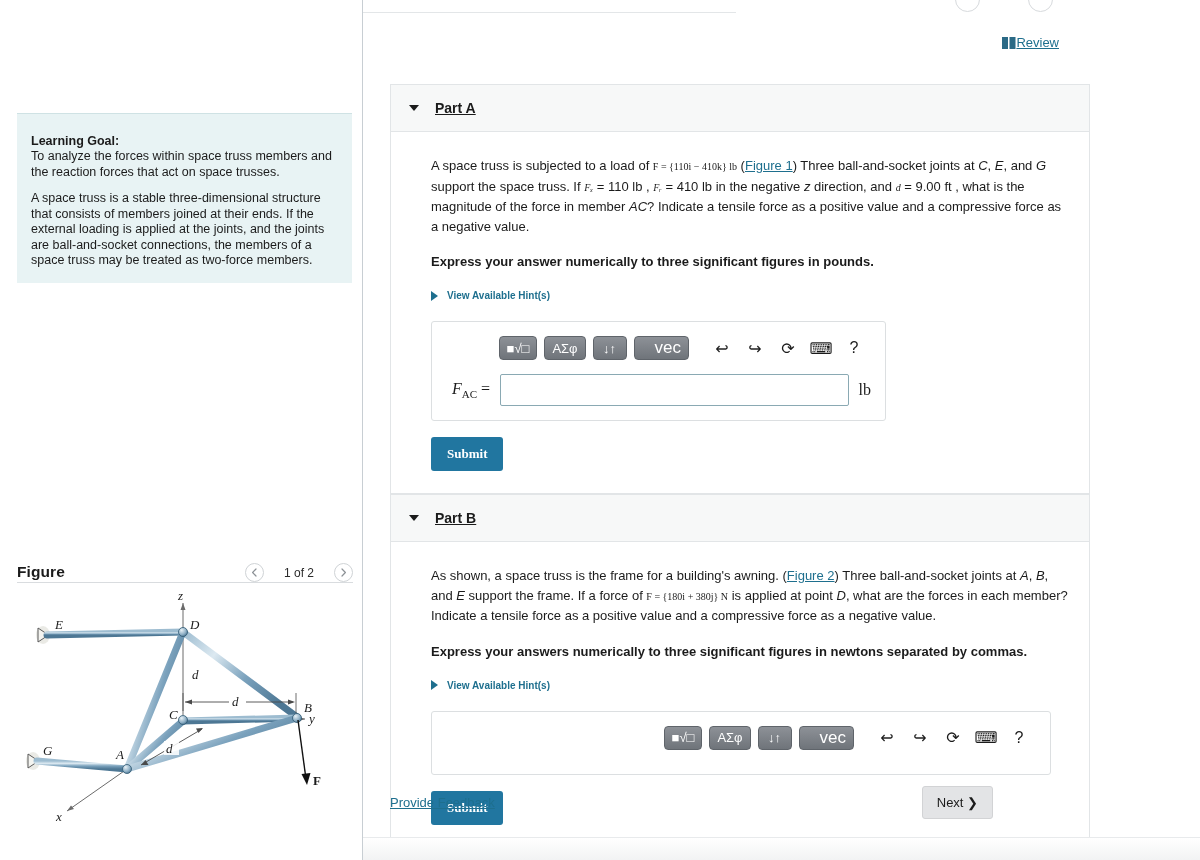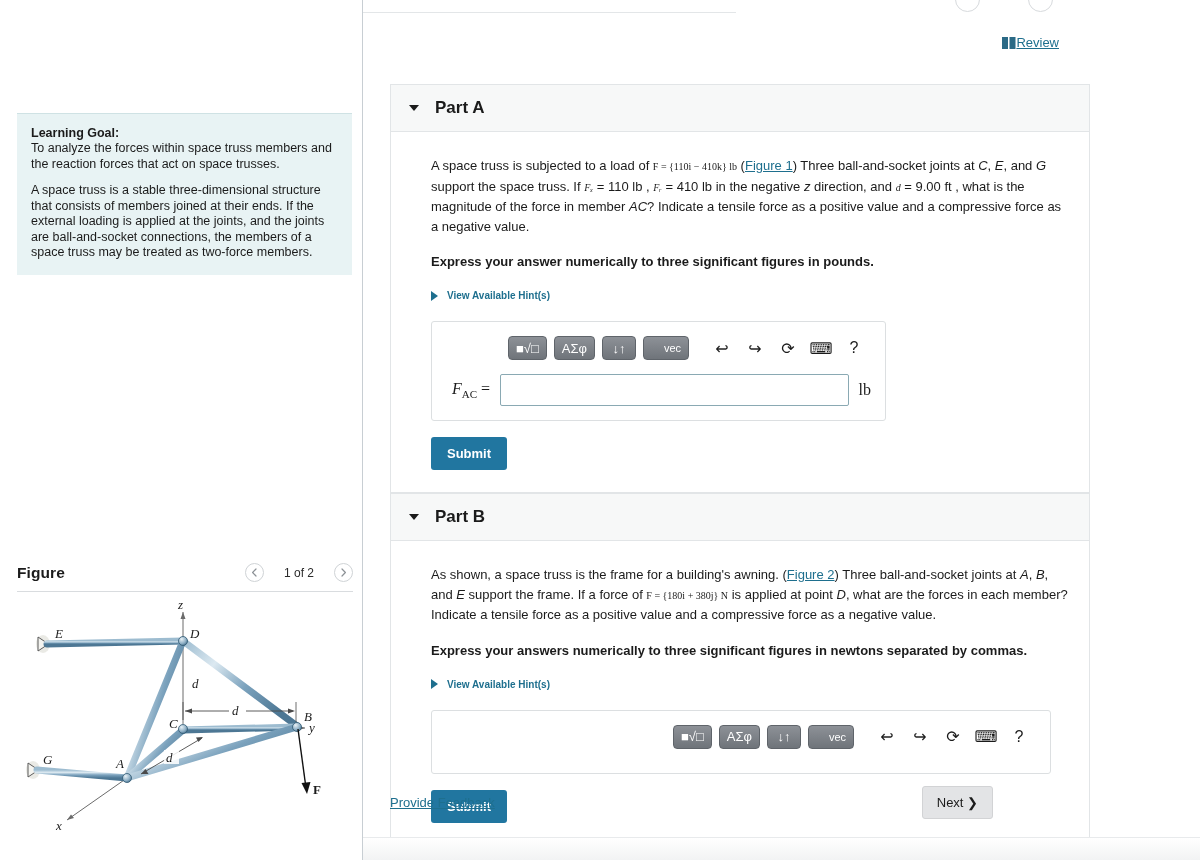--- a/index.html
+++ b/index.html
@@ -32,21 +32,21 @@
     box-sizing: border-box;
   }
   .learning-goal {
     position: absolute;
     left: 17px;
     top: 113px;
     width: 335px;
     box-sizing: border-box;
     background: #e8f3f4;
     border-top: 1px solid #cfe2e4;
-    padding: 12px 14px 14px 14px;
+    padding: 20px 14px 14px 14px;
   }
   .lg-title {
     font-weight: bold;
     font-size: 12.5px;
     color: #1b1b1b;
     margin-bottom: 1px;
   }
   .lg-p {
     font-size: 12.5px;
     line-height: 15.5px;
@@ -56,23 +56,22 @@
   .lg-p + .lg-p { margin-top: 11px; }
 
   .figure-block {
     position: absolute;
     left: 17px;
     top: 563px;
     width: 336px;
   }
   .figure-head {
     display: flex;
-    align-items: center;
+    align-items: flex-start;
     justify-content: space-between;
-    padding-bottom: 9px;
     border-bottom: 1px solid #d9dcdf;
   }
   .figure-title {
     font-size: 15.5px;
     font-weight: bold;
     letter-spacing: 0.1px;
   }
   .fig-nav {
     display: flex;
     align-items: center;
@@ -170,22 +169,23 @@
     gap: 16px;
     cursor: pointer;
   }
   .caret {
     width: 0; height: 0;
     border-left: 5.5px solid transparent;
     border-right: 5.5px solid transparent;
     border-top: 6.5px solid #1b1b1b;
   }
   .part-title {
-    font-size: 17px;
+    font-size: 14px;
     font-weight: bold;
+    text-decoration: underline;
   }
   .part-body {
     padding: 24px 18px 22px 40px;
     border-bottom: 1px solid #e2e5e7;
   }
   .q-text {
     font-size: 13px;
     line-height: 19.5px;
     color: #1b1b1b;
     margin: 0;
@@ -255,21 +255,21 @@
     height: 24px;
     min-width: 34px;
     padding: 0 7px;
     display: flex;
     align-items: center;
     justify-content: center;
     font-size: 13px;
     cursor: pointer;
     box-sizing: border-box;
   }
-  .tb-btn.vec { font-size: 11px; padding-left: 20px; }
+  .tb-btn.vec { font-size: 17px; padding-left: 20px; }
   .tb-plain {
     background: none;
     border: none;
     color: #1b1b1b;
     font-size: 16px;
     cursor: pointer;
     display: flex;
     align-items: center;
     justify-content: center;
     width: 26px; height: 24px;
@@ -306,21 +306,21 @@
     font-size: 16px;
   }
   .submit-btn {
     margin-top: 16px;
     background: #2176a0;
     color: #fff;
     border: none;
     border-radius: 3px;
     font-size: 13px;
     font-weight: bold;
-    font-family: Liberation Sans, sans-serif;
+    font-family: Liberation Serif, serif;
     padding: 9px 16px;
     cursor: pointer;
   }
 
   .footer-row {
     position: absolute;
     left: 27px;
     top: 786px;
     width: 603px;
     display: flex;

